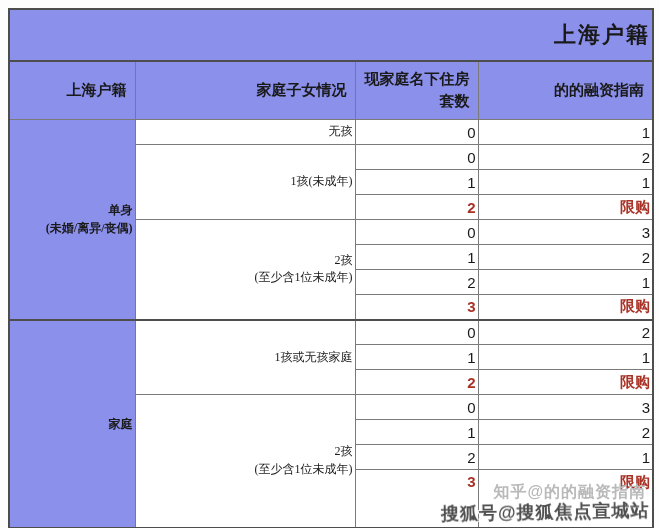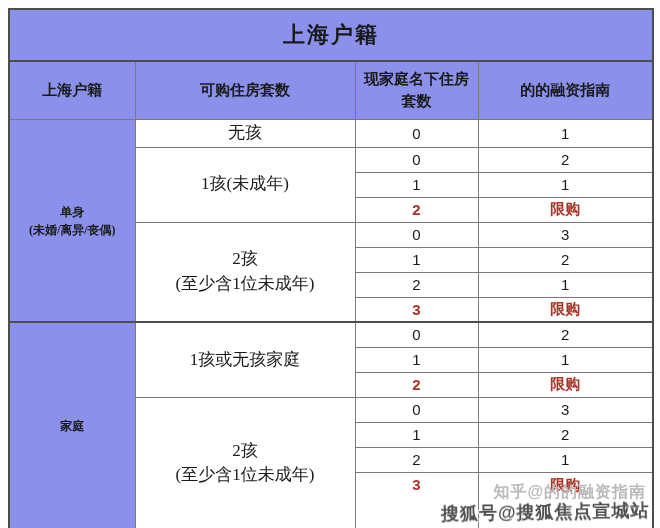--- a/index.html
+++ b/index.html
@@ -12,21 +12,21 @@
 
   table.policy {
     position: absolute; left: 8px; top: 8px;
     width: 644px;
     border-collapse: collapse;
     table-layout: fixed;
     background: #ffffff;
   }
   table.policy th, table.policy td {
     border: 1px solid #7a7a7a;
-    text-align: center;
+    text-align: right;
     vertical-align: middle;
     padding: 1px 2px;
     overflow: hidden;
   }
   
   table.policy { border: 2px solid #4d4d4d; }
 
   tr.title-row th {
     height: 48px;
     background: var(--hdr-bg);
@@ -45,21 +45,21 @@
   }
   td.subject-cell {
     background: var(--hdr-bg);
     font-size: 12px;
     font-weight: bold;
     line-height: 1.5;
     white-space: pre-line;
     padding: 2px 4px;
   }
   td.children-cell {
-    font-size: 17px;
+    font-size: 12px;
     line-height: 1.45;
     white-space: pre-line;
   }
   td.num-cell, td.result-cell {
     font-family: "Liberation Sans", "DejaVu Sans", sans-serif;
     font-size: 15px;
   }
   td.restricted {
     color: var(--red);
     font-weight: bold;
@@ -105,21 +105,21 @@
       <col style="width:123px">
       <col style="width:175px">
     </colgroup>
     <thead>
       <tr class="title-row">
         <th colspan="4">上海户籍</th>
       </tr>
       <tr class="header-row">
 
       <th>上海户籍</th>
-          <th>可购住房套数</th>
+          <th>家庭子女情况</th>
           <th>现家庭名下住房套数</th>
           <th>的的融资指南</th>
         </tr>
     </thead>
     <tbody>
 
     <tr>
           <td rowspan="8" class="subject-cell">单身
 (未婚/离异/丧偶)</td>
           <td rowspan="1" class="children-cell">无孩</td>

